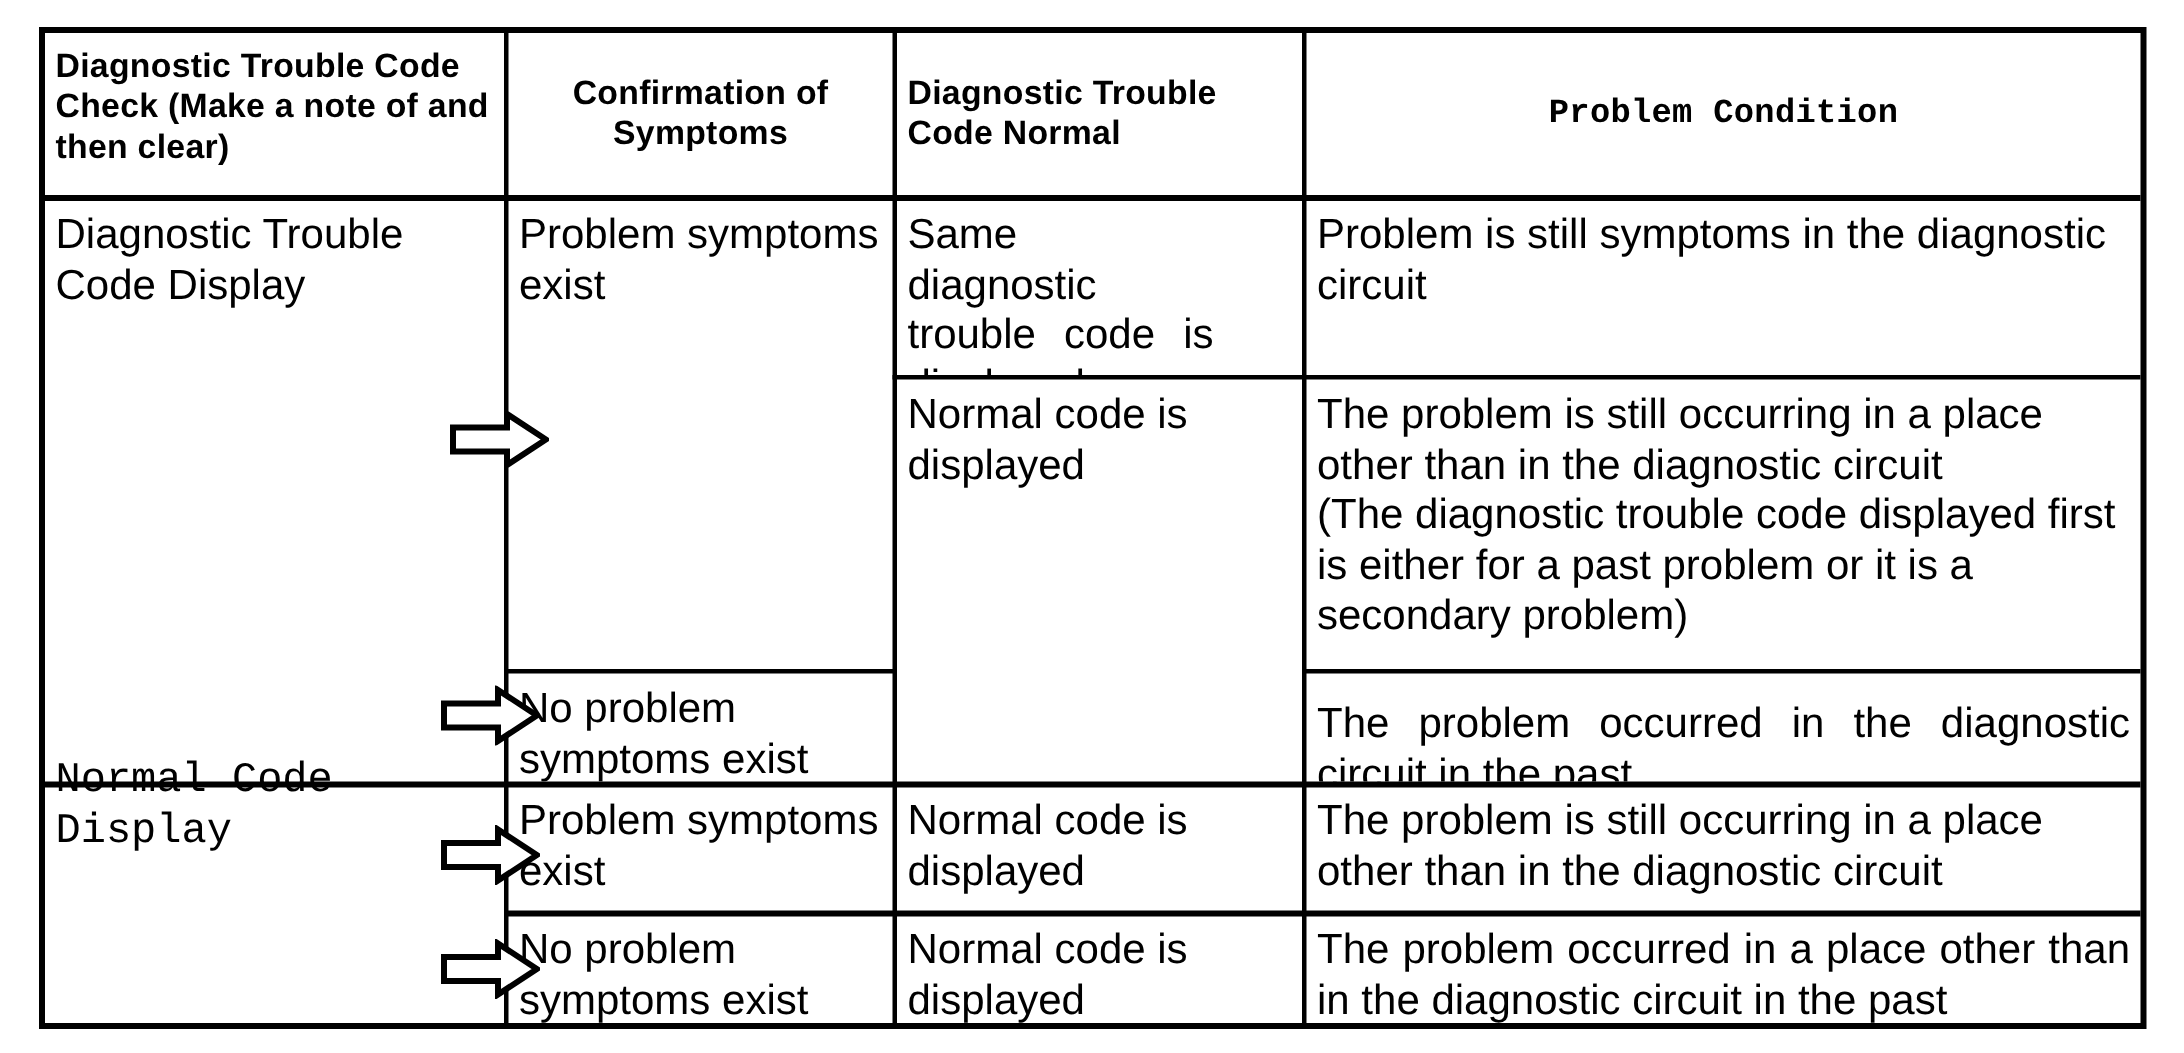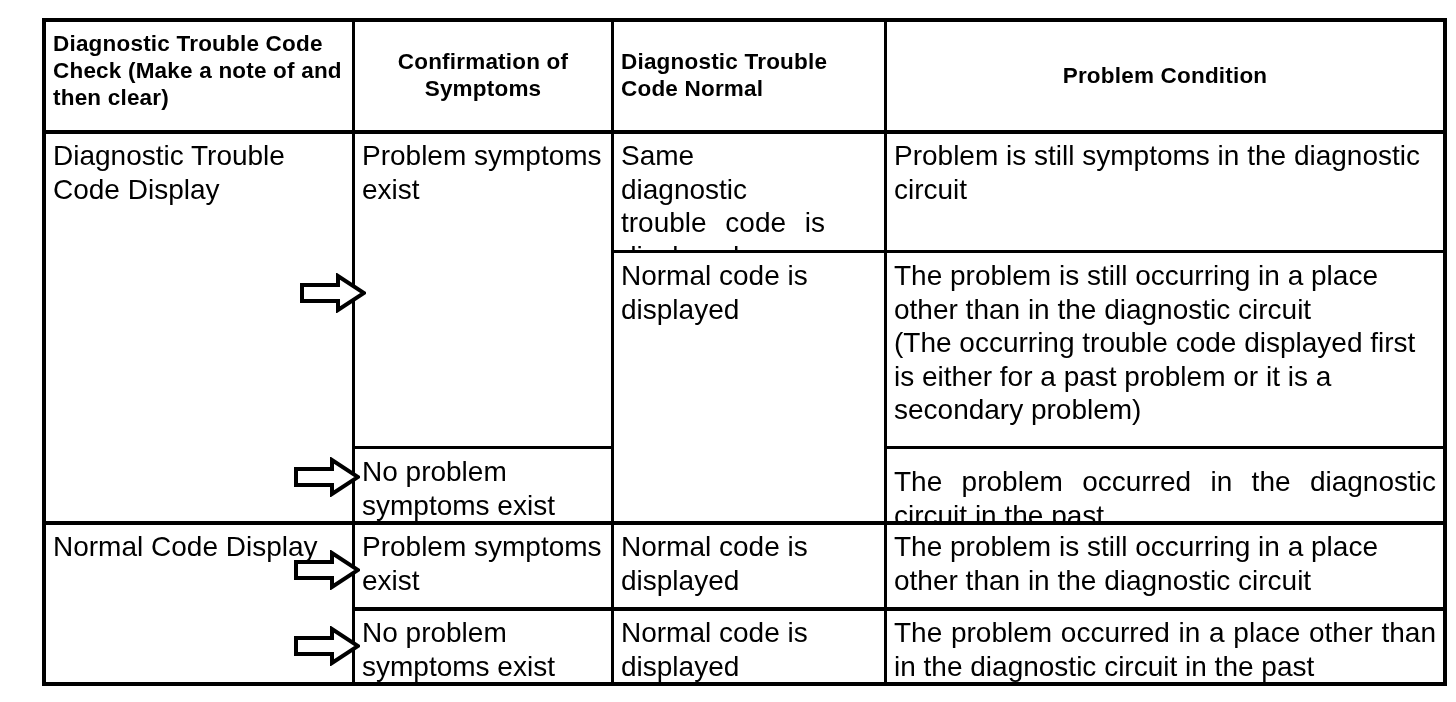--- a/index.html
+++ b/index.html
@@ -26,21 +26,20 @@
   
   .table-wrap {
     position: absolute;
     left: 26px;
     top: 18px;
     width: 1405px;
     height: 668px;
     border: 4px solid #000;
     box-sizing: border-box;
     background: #fff;
-    margin-left: 16px;
   }
 
   .grid {
     position: absolute;
     left: 0; top: 0;
     width: 100%;
     height: 100%;
   }
 
   
@@ -119,21 +118,21 @@
     </div>
 
     <div class="cell head center" style="left:309px; top:0; width:256px; height:81px; padding-top:26px;">
       <p>Confirmation of Symptoms</p>
     </div>
 
     <div class="cell head" style="left:568px; top:0; width:270px; height:108px; padding-top:26px;">
       <p>Diagnostic Trouble Code Normal</p>
     </div>
 
-    <div class="cell head center" style="left:841px; top:0; width:556px; height:108px; padding-top:40px;">
+    <div class="cell head center" style="left:841px; top:0; width:556px; height:108px; padding-top:40px;font-family:Liberation Mono, monospace;">
       <p>Problem Condition</p>
     </div>
 
     <div class="cell" style="left:0; top:111px; width:306px; height:388px; padding-top:6px;">
       <p>Diagnostic Trouble Code Display</p>
     </div>
 
     <div class="cell" style="left:309px; top:111px; width:256px; height:313px; padding-top:6px;">
       <p>Problem symptoms exist</p>
     </div>
@@ -143,31 +142,31 @@
     </div>
     <div class="cell" style="left:841px; top:111px; width:556px; height:117px; padding-top:6px;">
       <p>Problem is still symptoms in the diagnostic circuit</p>
     </div>
 
     <div class="cell" style="left:568px; top:231px; width:270px; height:193px; padding-top:6px;">
       <p>Normal code is displayed</p>
     </div>
     <div class="cell" style="left:841px; top:231px; width:556px; height:268px; padding-top:6px;">
       <p class="just">The problem is still occurring in a place other than in the diagnostic circuit</p>
-      <p class="just">(The occurring trouble code displayed first is either for a past problem or it is a secondary problem)</p>
+      <p class="just">(The diagnostic trouble code displayed first is either for a past problem or it is a secondary problem)</p>
     </div>
 
     <div class="cell" style="left:309px; top:427px; width:256px; height:72px; padding-top:6px;">
       <p>No problem symptoms exist</p>
     </div>
     <div class="cell just" style="left:841px; top:427px; width:556px; height:72px; padding-top:16px;">
       <p>The problem occurred in the diagnostic circuit in the past</p>
     </div>
 
-    <div class="cell" style="left:0; top:502px; width:306px; height:162px; padding-top:6px;">
+    <div class="cell" style="left:0; top:476px; width:306px; height:162px; padding-top:6px;font-family:Liberation Mono, monospace;">
       <p>Normal Code Display</p>
     </div>
 
     <div class="cell" style="left:309px; top:502px; width:256px; height:83px; padding-top:6px;">
       <p>Problem symptoms exist</p>
     </div>
     <div class="cell" style="left:568px; top:502px; width:270px; height:83px; padding-top:6px;">
       <p>Normal code is displayed</p>
     </div>
     <div class="cell" style="left:841px; top:502px; width:556px; height:83px; padding-top:6px;">

